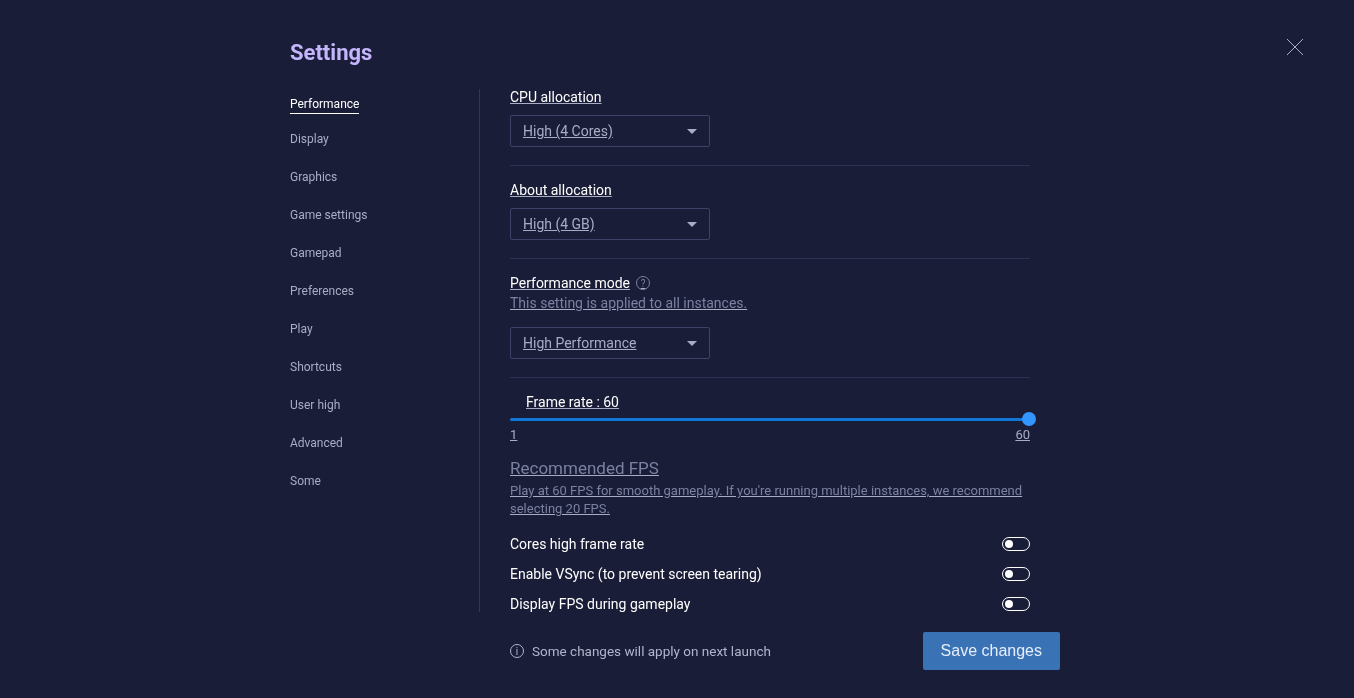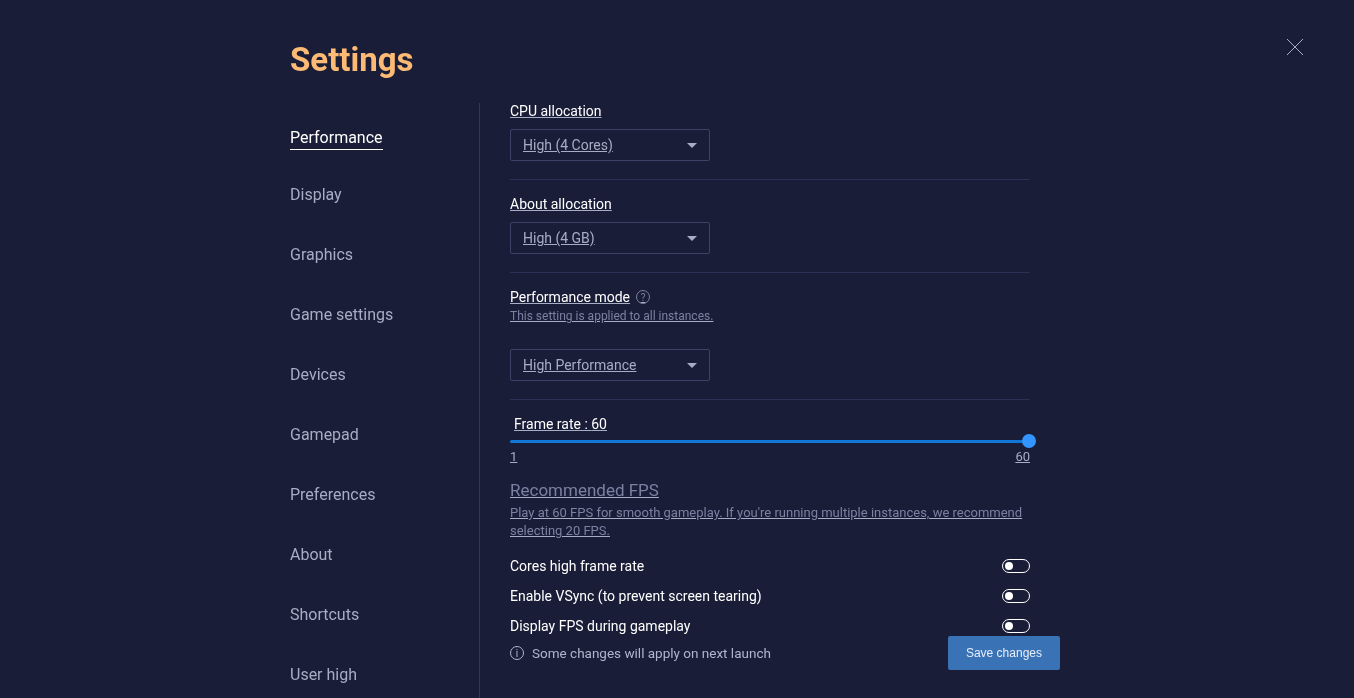--- a/index.html
+++ b/index.html
@@ -20,45 +20,44 @@
   .close-btn {
     position: absolute;
     top: 38px;
     right: 50px;
     width: 18px;
     height: 18px;
     cursor: pointer;
   }
   .close-btn svg { stroke: #a7adc5; stroke-width: 1; }
   .title {
-    font-size: 33px;
+    font-size: 22px;
     font-weight: 700;
-    color: #fdba74;
+    color: #c4b5fd;
     margin-left: 290px;
     margin-bottom: 24px;
   }
   .body {
     display: flex;
     flex-direction: row;
     margin-left: 290px;
   }
   .sidebar {
     width: 190px;
     border-right: 1px solid #32365a;
     padding-right: 10px;
     padding-top: 2px;
   }
   .sidebar-item {
-    font-size: 16px;
+    font-size: 12px;
     color: #a7adc5;
     padding: 6px 0;
     cursor: pointer;
     display: inline-block;
     margin-bottom: 4px;
-    margin-top: 17px;
   }
   .sidebar-item.active {
     color: #ffffff;
     border-bottom: 1px solid #ffffff;
     padding-bottom: 2px;
   }
   .sidebar .row { display:block; margin-bottom: 8px; }
   .content {
     padding-left: 30px;
     width: 570px;
@@ -68,24 +67,24 @@
   .group { margin-bottom: 18px; text-decoration: underline; }
   .group-title {
     font-size: 14px;
     color: #ffffff;
     margin-bottom: 10px;
     display: flex;
     align-items: center;
     gap: 6px;
   }
   .group-sub {
-    font-size: 12px;
+    font-size: 14px;
     color: #7b81a1;
     margin-top: -6px;
-    margin-bottom: 26px;
+    margin-bottom: 16px;
   }
   .select {
     width: 200px;
     height: 32px;
     border: 1px solid #3d4268;
     border-radius: 2px;
     background: transparent;
     color: #a7adc5;
     display: flex;
     align-items: center;
@@ -112,21 +111,21 @@
     border-radius: 50%;
     display: inline-flex;
     align-items: center;
     justify-content: center;
     font-size: 10px;
     color: #7b81a1;
   }
   .frame-label {
     font-size: 14px;
     color: #ffffff;
-    margin-left: 4px;
+    margin-left: 16px;
     margin-bottom: 8px;
   }
   .slider-wrap {
     position: relative;
     width: 520px;
     margin-left: 0;
   }
   .slider-track {
     height: 3px;
     background: #1077d6;
@@ -209,21 +208,21 @@
     border: 1px solid #b0b5cd;
     border-radius: 50%;
     display: inline-flex;
     align-items: center;
     justify-content: center;
     font-size: 10px;
   }
   .save-btn {
     background: #3a72b6;
     color: #e6eefb;
-    font-size: 12px;
+    font-size: 16px;
     padding: 10px 18px;
     border: none;
     border-radius: 2px;
     cursor: pointer;
   }
 </style>
 </head>
 <body>
 
 <div class="window">
@@ -235,26 +234,26 @@
   </div>
 
   <h1 class="title">Settings</h1>
 
   <div class="body">
     <div class="sidebar">
       <div class="row"><span class="sidebar-item active">Performance</span></div>
       <div class="row"><span class="sidebar-item">Display</span></div>
       <div class="row"><span class="sidebar-item">Graphics</span></div>
       <div class="row"><span class="sidebar-item">Game settings</span></div>
-      <div class="row"><span class="sidebar-item">Devices</span></div>
       <div class="row"><span class="sidebar-item">Gamepad</span></div>
       <div class="row"><span class="sidebar-item">Preferences</span></div>
-      <div class="row"><span class="sidebar-item">About</span></div>
+      <div class="row"><span class="sidebar-item">Play</span></div>
       <div class="row"><span class="sidebar-item">Shortcuts</span></div>
       <div class="row"><span class="sidebar-item">User high</span></div>
+      <div class="row"><span class="sidebar-item">Advanced</span></div>
       <div class="row"><span class="sidebar-item">Some</span></div>
     </div>
 
     <div class="content">
 
       <div class="group">
         <div class="group-title">CPU allocation</div>
         <div class="select">
           <span>High (4 Cores)</span>
           <span class="chev-down"></span>

